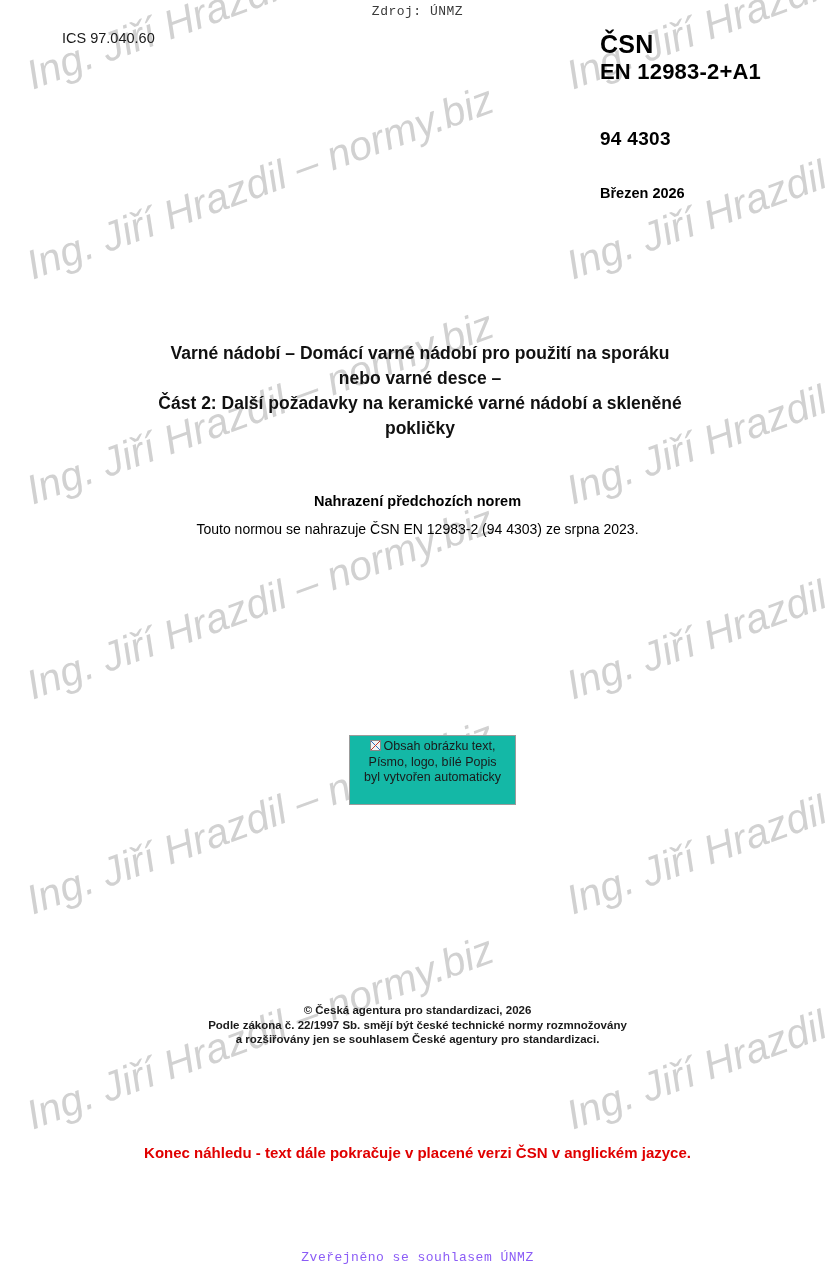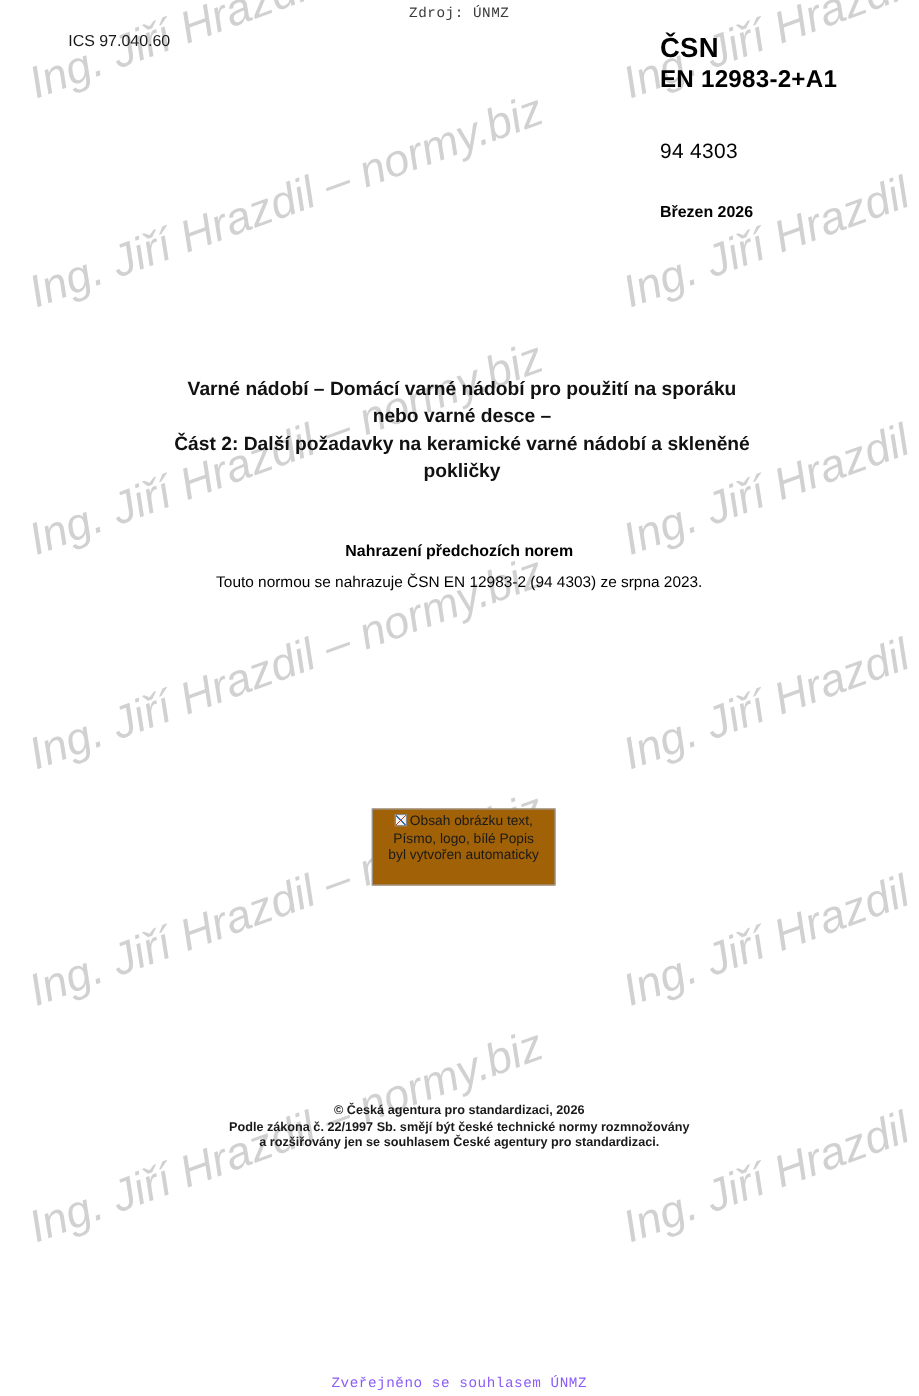--- a/index.html
+++ b/index.html
@@ -98,20 +98,21 @@
     font-size: 22px;
     font-weight: bold;
     line-height: 1.15;
     letter-spacing: .2px;
     margin-top: 1px;
   }
   .id-class {
     margin-top: 44px;
     font-size: 19px;
     letter-spacing: .3px;
+    font-weight: bold;
   }
   .id-date {
     margin-top: 35px;
     font-size: 14.5px;
     font-weight: bold;
   }
 
   .doc-kind {
     position: absolute;
     top: 250px;
@@ -150,25 +151,25 @@
     left: 0;
     width: 835px;
     text-align: center;
     font-size: 14px;
   }
 
   
   .img-placeholder {
     position: absolute;
     top: 735px;
-    left: 338px;
+    left: 349px;
     width: 167px;
     height: 70px;
     border: 1px solid #9b9b9b;
-    background: #a16207;
+    background: #14b8a6;
     padding: 3px 5px 3px 5px;
     font-size: 12.5px;
     line-height: 1.25;
     text-align: center;
     color: #1a1a1a;
   }
   .img-placeholder .brokenicon {
     display: inline-block;
     width: 11px;
     height: 11px;
@@ -252,16 +253,17 @@
     <div>Písmo, logo, bílé Popis</div>
     <div>byl vytvořen automaticky</div>
   </div>
 
   <div class="copyright">
     <div>© Česká agentura pro standardizaci, 2026</div>
     <div>Podle zákona č. 22/1997 Sb. smějí být české technické normy rozmnožovány</div>
     <div>a rozšiřovány jen se souhlasem České agentury pro standardizaci.</div>
   </div>
 
+  <div class="preview-end">Konec náhledu - text dále pokračuje v placené verzi ČSN v anglickém jazyce.</div>
 
 </div>
 
 <div class="src-bottom">Zveřejněno se souhlasem ÚNMZ</div>
 
 </body></html>

